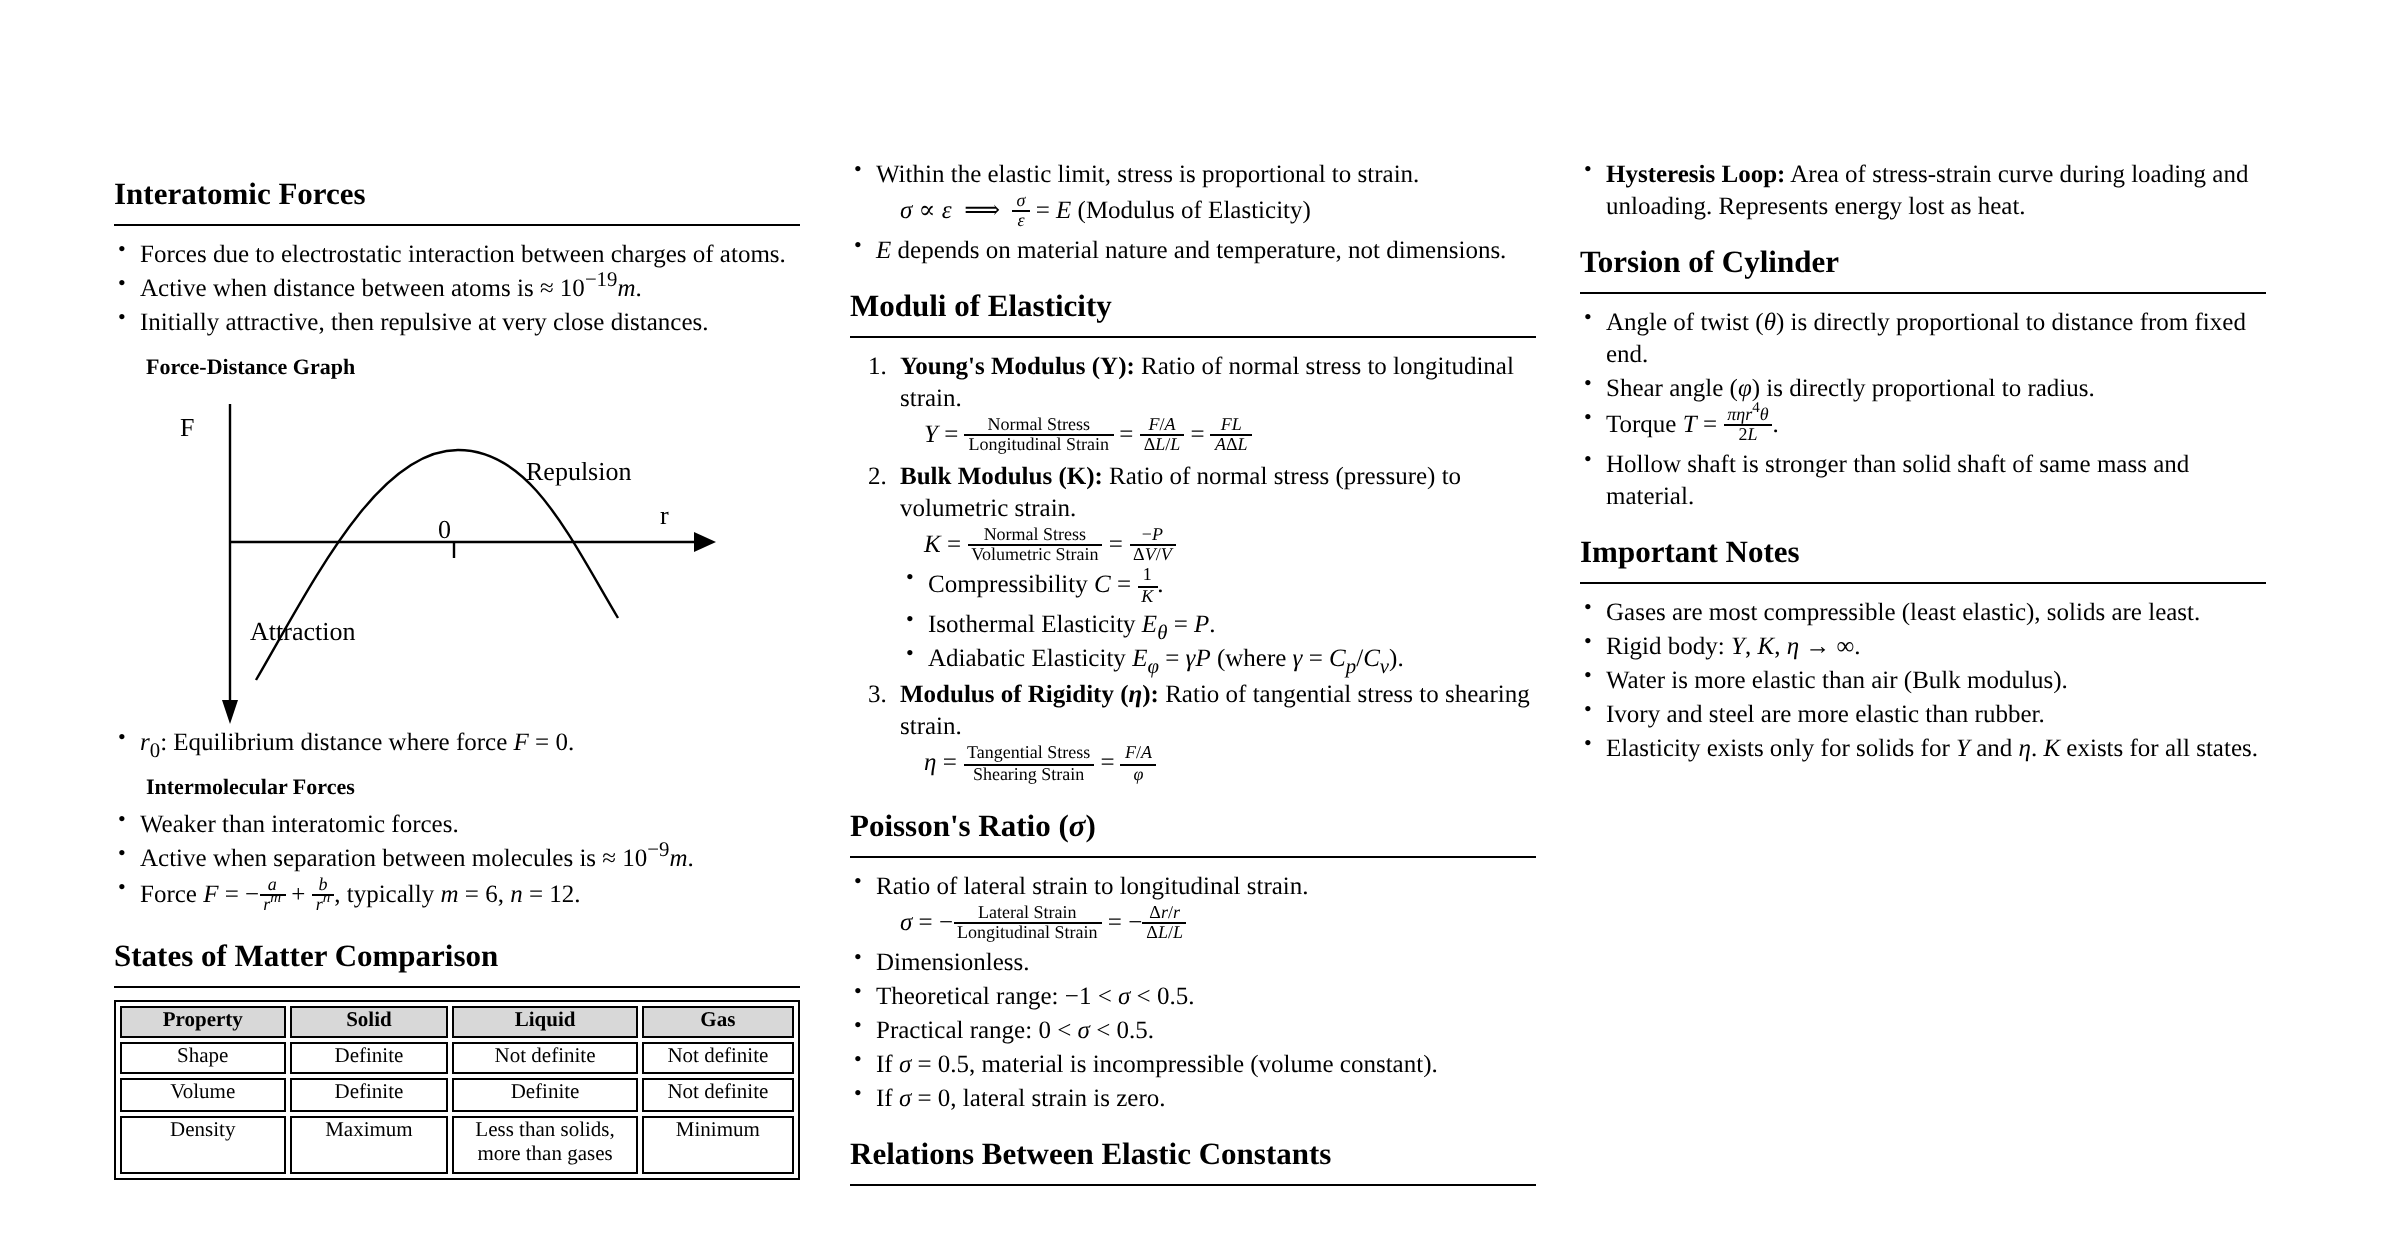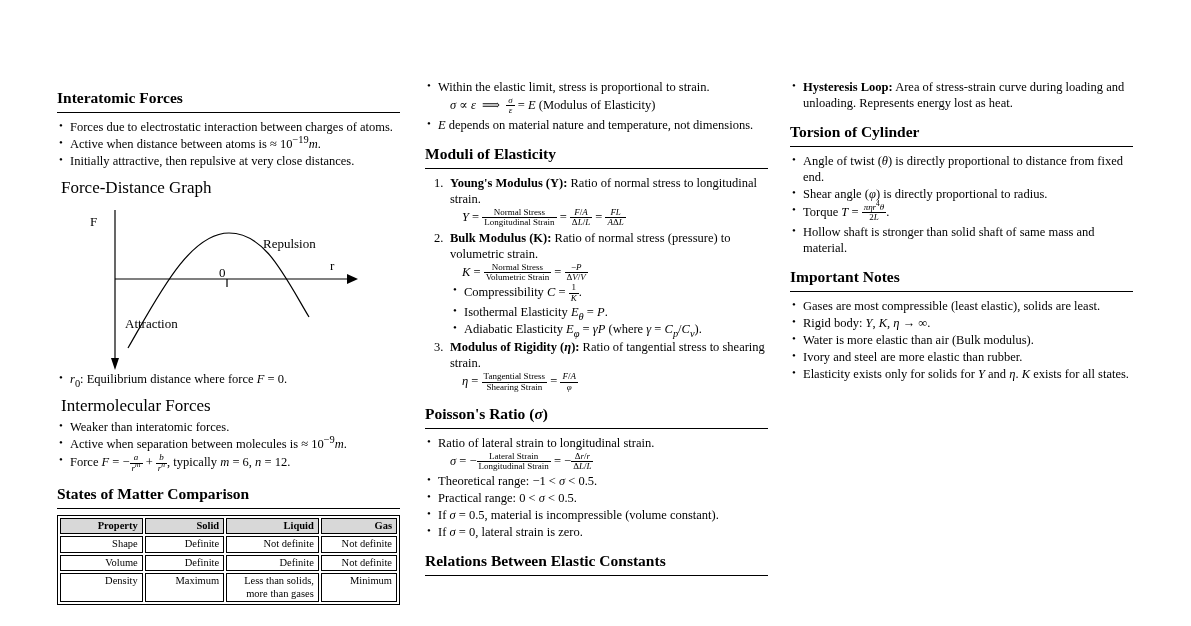--- a/index.html
+++ b/index.html
@@ -12,42 +12,42 @@
   .col{position:absolute;}
   #col-left{left:57px;top:88px;width:343px;}
   #col-mid{left:425px;top:78px;width:343px;}
   #col-right{left:790px;top:78px;width:343px;}
 
   h2.sec{
     font-size:15.5px;font-weight:bold;margin:0 0 6px 0;
     padding:0 0 4px 0;border-bottom:1.5px solid #000;
   }
   h2.mt{margin-top:11px;}
-  h3.sub{font-size:17px;font-weight:normal;margin:8px 0 3px 4px;}
+  h3.sub{font-size:11px;font-weight:bold;margin:8px 0 3px 16px;}
 
   ul.b{list-style:none;margin:0;padding:0;}
   ul.b>li{position:relative;padding-left:13px;margin:1px 0;}
   ul.b>li::before{content:"•";position:absolute;left:2px;top:-1px;font-size:11px;}
 
   .oli{display:flex;margin:1px 0;}
   .oli .num{flex:none;width:16px;margin-left:9px;}
   .oli .cnt{flex:1;}
   ul.b.subs{margin:1px 0 1px 1px;}
 
   .ml{display:block;margin:1px 12px;}
   .fr{display:inline-block;vertical-align:-0.5em;text-align:center;line-height:1.05;font-size:0.72em;}
   .fr .n{display:block;border-bottom:1px solid #000;padding:0 2px;}
   .fr .d{display:block;padding:0 2px;}
   sup,sub{line-height:0;}
 
   table.sm{
     border-collapse:separate;border-spacing:2px;border:1px solid #000;
     width:100%;font-size:10.5px;line-height:1.18;margin-top:3px;
   }
-  .sm th,.sm td{border:1px solid #000;padding:1px 4px;text-align:right;vertical-align:top;}
+  .sm th,.sm td{border:1px solid #000;padding:1px 4px;text-align:center;vertical-align:top;}
   .sm th{background:#d8d8d8;font-weight:bold;}
 
   .graph{display:block;margin:2px 0 0 0;}
   .graph text{font-family:"Liberation Serif","DejaVu Serif",serif;font-size:13px;fill:#000;}
   .graph line,.graph path{stroke:#000;stroke-width:1.2;fill:none;}
   .graph polygon{fill:#000;stroke:none;}
 </style>
 </head>
 <body>
 
@@ -146,20 +146,21 @@
     </div>
     <div class="oli">
       <span class="num">3.</span>
       <div class="cnt"><b>Modulus of Rigidity (<i>η</i>):</b> Ratio of tangential stress to shearing strain.<span class="ml"><i>η</i> = <span class="fr"><span class="n">Tangential Stress</span><span class="d">Shearing Strain</span></span> = <span class="fr"><span class="n"><i>F</i>/<i>A</i></span><span class="d"><i>φ</i></span></span></span></div>
     </div>
   </div>
 
   <h2 class="sec mt">Poisson's Ratio (<i>σ</i>)</h2>
   <ul class="b">
     <li>Ratio of lateral strain to longitudinal strain.<span class="ml"><i>σ</i> = −<span class="fr"><span class="n">Lateral Strain</span><span class="d">Longitudinal Strain</span></span> = −<span class="fr"><span class="n">Δ<i>r</i>/<i>r</i></span><span class="d">Δ<i>L</i>/<i>L</i></span></span></span></li>
+    <li>Dimensionless.</li>
     <li>Theoretical range: −1 &lt; <i>σ</i> &lt; 0.5.</li>
     <li>Practical range: 0 &lt; <i>σ</i> &lt; 0.5.</li>
     <li>If <i>σ</i> = 0.5, material is incompressible (volume constant).</li>
     <li>If <i>σ</i> = 0, lateral strain is zero.</li>
   </ul>
 
   <h2 class="sec mt">Relations Between Elastic Constants</h2>
 </div>
 
 <div class="col" id="col-right">

